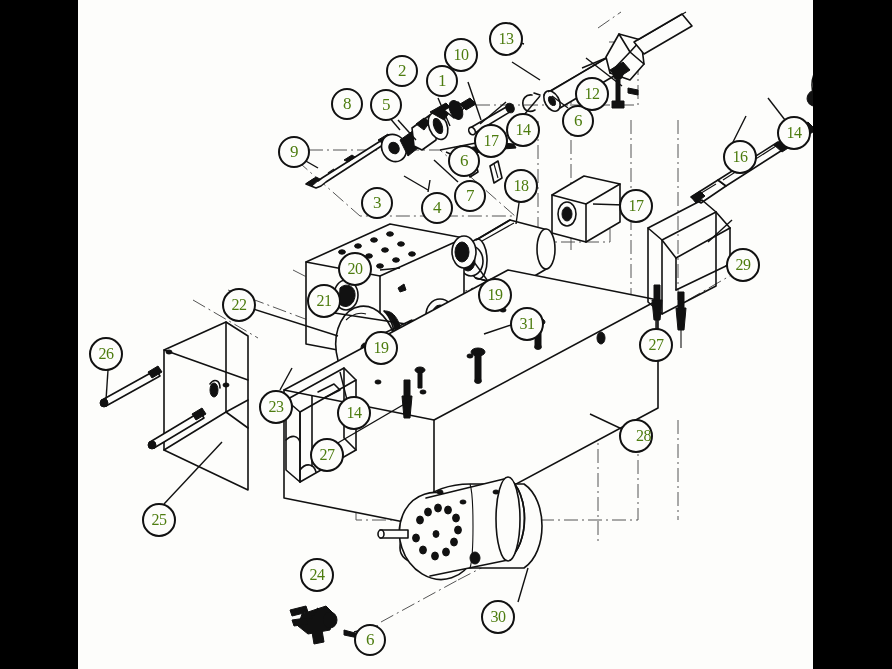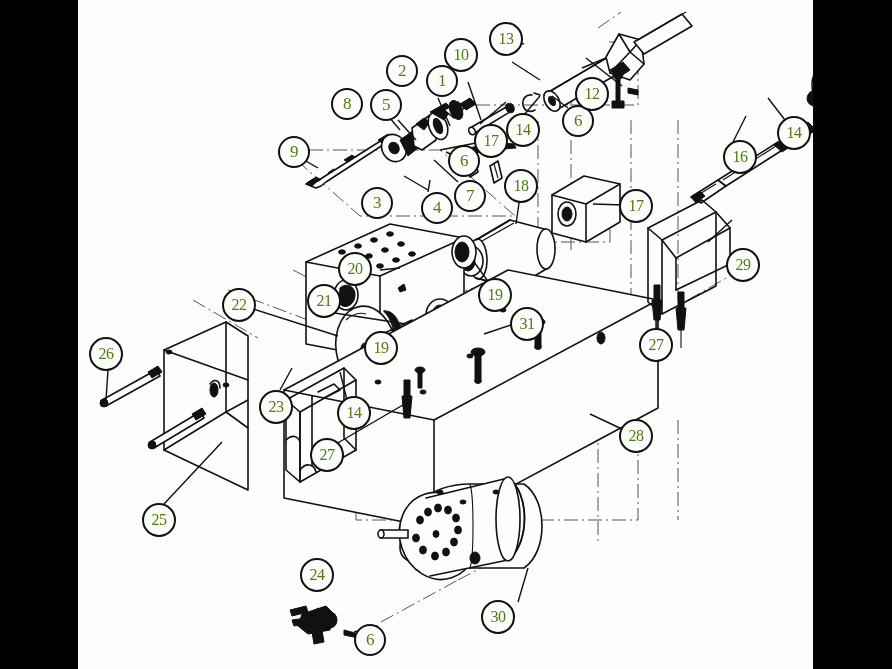--- a/index.html
+++ b/index.html
@@ -462,20 +462,20 @@
         <div class="callout w2" style="left: 286px; top: 331px;">19</div>
         <div class="callout w2" style="left: 260px; top: 252px;">20</div>
         <div class="callout w2" style="left: 229px; top: 284px;">21</div>
         <div class="callout w2" style="left: 144px; top: 288px;">22</div>
         <div class="callout w2" style="left: 181px; top: 390px;">23</div>
         <div class="callout w2" style="left: 222px; top: 558px;">24</div>
         <div class="callout w2" style="left: 64px; top: 503px;">25</div>
         <div class="callout w2" style="left: 11px; top: 337px; font-family: Liberation Serif, serif;">26</div>
         <div class="callout w2" style="left: 561px; top: 328px;">27</div>
         <div class="callout w2" style="left: 232px; top: 438px;">27</div>
-        <div class="callout w2" style="left: 541px; top: 419px;">28</div>
+        <div class="callout w2" style="left: 541px; top: 419px; text-align: right;">28</div>
         <div class="callout w2" style="left: 648px; top: 204px; margin-top: 44px;">29</div>
         <div class="callout w2" style="left: 403px; top: 600px;">30</div>
         <div class="callout w2" style="left: 432px; top: 307px;">31</div>
       </div>
 
   </div>
 </div>
 
 </body></html>

